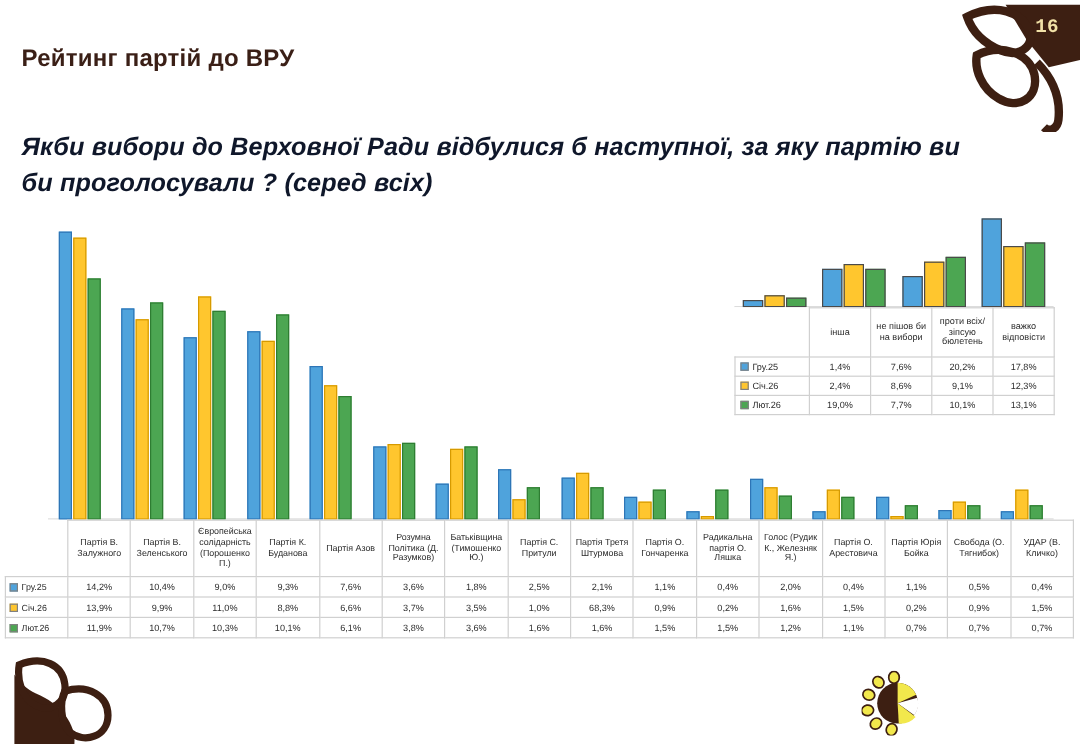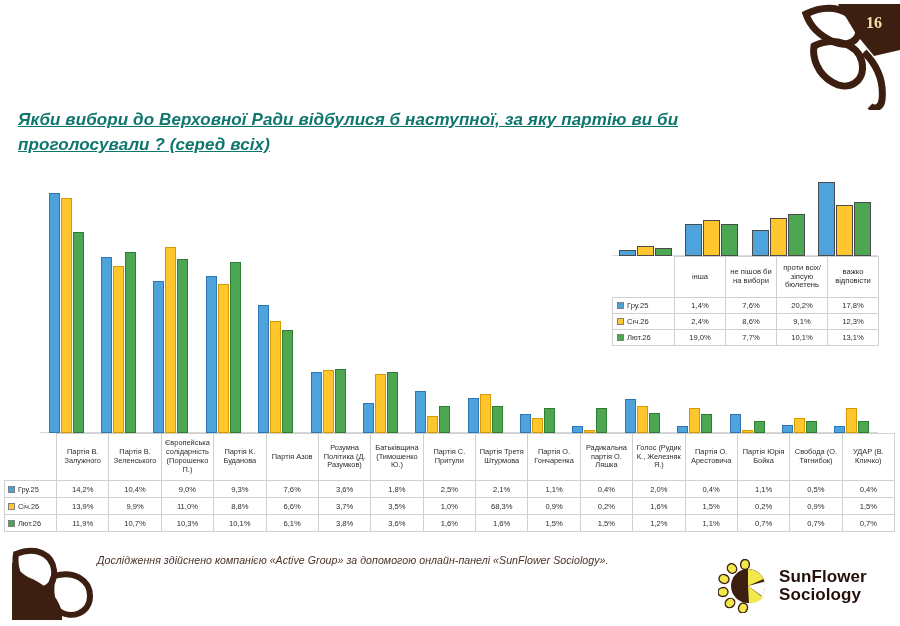--- a/index.html
+++ b/index.html
@@ -11,33 +11,33 @@
     overflow:hidden;position:relative;
     -webkit-font-smoothing:antialiased;
   }
   .slide{position:relative;width:900px;height:626px;overflow:hidden;}
 
   
   .corner-deco{position:absolute;top:0;right:0;width:100px;height:110px;pointer-events:none;}
   .page-num{
     position:absolute;top:14px;right:18px;
     font-size:16px;font-weight:bold;color:#F2E2A8;
-    font-family:Liberation Serif, serif;z-index:5;
+    font-family:Liberation Mono, monospace;z-index:5;
   }
 
   
   .title{
     position:absolute;left:18px;top:38px;
     font-size:20px;font-weight:bold;color:#3A1F16;
     letter-spacing:.2px;
   }
   .subtitle{
     position:absolute;left:18px;top:108px;width:790px;
-    font-size:17px;font-style:italic;font-weight:bold;color:#0f766e;
-    line-height:1.45;letter-spacing:.1px;text-decoration:underline;
+    font-size:21px;font-style:italic;font-weight:bold;color:#0f172a;
+    line-height:1.45;letter-spacing:.1px;
   }
 
   
   .plot{
     position:absolute;left:40px;top:180px;
     width:838px;height:253px;
   }
   .baseline{
     position:absolute;left:0;bottom:0;width:838px;height:1px;background:#d7d7d7;
   }
@@ -114,20 +114,21 @@
   <div class="corner-deco">
     <svg width="100" height="110" viewBox="0 0 100 110" xmlns="http://www.w3.org/2000/svg">
       <path d="M38 4 L100 4 L100 50 L74 56 L56 34 Z" fill="#3D1F12"></path>
       <path d="M6 14 C30 2 52 10 58 26 C62 40 48 48 34 42 C20 36 10 26 6 14 Z" fill="none" stroke="#3D1F12" stroke-width="7"></path>
       <path d="M14 46 C34 36 58 44 62 62 C66 82 48 92 32 82 C18 74 12 58 14 46 Z" fill="none" stroke="#3D1F12" stroke-width="7"></path>
       <path d="M64 52 C78 66 84 82 82 100 C81 108 74 110 70 106" fill="none" stroke="#3D1F12" stroke-width="7"></path>
     </svg>
   </div>
   <div class="page-num">16</div>
 
+  <div class="title">Рейтинг партій до ВРУ</div>
   <div class="subtitle">Якби вибори до Верховної Ради відбулися б наступної, за яку партію ви би проголосували ? (серед всіх)</div>
 
   <div class="plot">
     <div class="baseline"></div>
     <div id="main-bars">
         <div class="grp" style="left: 0px; width: 52.375px;">
           <div class="bar b1" title="Партія В. Залужного · Гру.25 · 14,2%" style="height: 240px;"></div>
           <div class="bar b2" title="Партія В. Залужного · Січ.26 · 13,9%" style="height: 234.93px;"></div>
           <div class="bar b3" title="Партія В. Залужного · Лют.26 · 11,9%" style="height: 201.127px;"></div>
         </div>
@@ -385,37 +386,32 @@
 
   <div class="leaf-deco">
     <svg width="92" height="78" viewBox="0 0 92 78" xmlns="http://www.w3.org/2000/svg">
       <path d="M6 16 L6 74 L56 74 C58 58 44 40 24 32 C16 28 10 22 6 16 Z" fill="#3D1F12"></path>
       <path d="M10 8 C30 0 46 8 48 24 C50 40 36 48 24 42 C12 36 8 20 10 8 Z" fill="none" stroke="#3D1F12" stroke-width="6"></path>
       <path d="M48 30 C68 24 84 34 84 50 C84 68 64 74 52 64 C44 56 44 38 48 30 Z" fill="none" stroke="#3D1F12" stroke-width="6"></path>
     </svg>
   </div>
 
   <div class="footer-note">
-    <div>Дослідження здійснено компанією «Active Group» за допомогою онлайн-панелі «SunFlower Sociology».</div>
   </div>
 
   <div class="logo">
     <svg width="54" height="54" viewBox="0 0 54 54" xmlns="http://www.w3.org/2000/svg">
       <g fill="#F2E84C" stroke="#3D1F12" stroke-width="1.4">
         <ellipse cx="27" cy="5.5" rx="4.4" ry="5"></ellipse>
         <ellipse cx="14" cy="9.5" rx="4.4" ry="5" transform="rotate(-40 14 9.5)"></ellipse>
         <ellipse cx="6" cy="20" rx="4.4" ry="5" transform="rotate(-70 6 20)"></ellipse>
         <ellipse cx="5" cy="33" rx="4.4" ry="5" transform="rotate(-100 5 33)"></ellipse>
         <ellipse cx="12" cy="44" rx="4.4" ry="5" transform="rotate(-130 12 44)"></ellipse>
         <ellipse cx="25" cy="49" rx="4.4" ry="5" transform="rotate(-160 25 49)"></ellipse>
       </g>
       <circle cx="30" cy="27" r="17" fill="#3D1F12"></circle>
       <path d="M30 27 L30 10 A17 17 0 0 1 45.5 20 Z" fill="#F2E84C"></path>
       <path d="M30 27 L46.5 22.5 A17 17 0 0 1 44 37 Z" fill="#FFFFFF"></path>
       <path d="M30 27 L45 38.5 A17 17 0 0 1 31 44 Z" fill="#F2E84C"></path>
     </svg>
-    <div>
-      <div class="logo-text">SunFlower</div>
-      <div class="logo-text">Sociology</div>
-    </div>
   </div>
 
 </div>
 
 </body></html>

